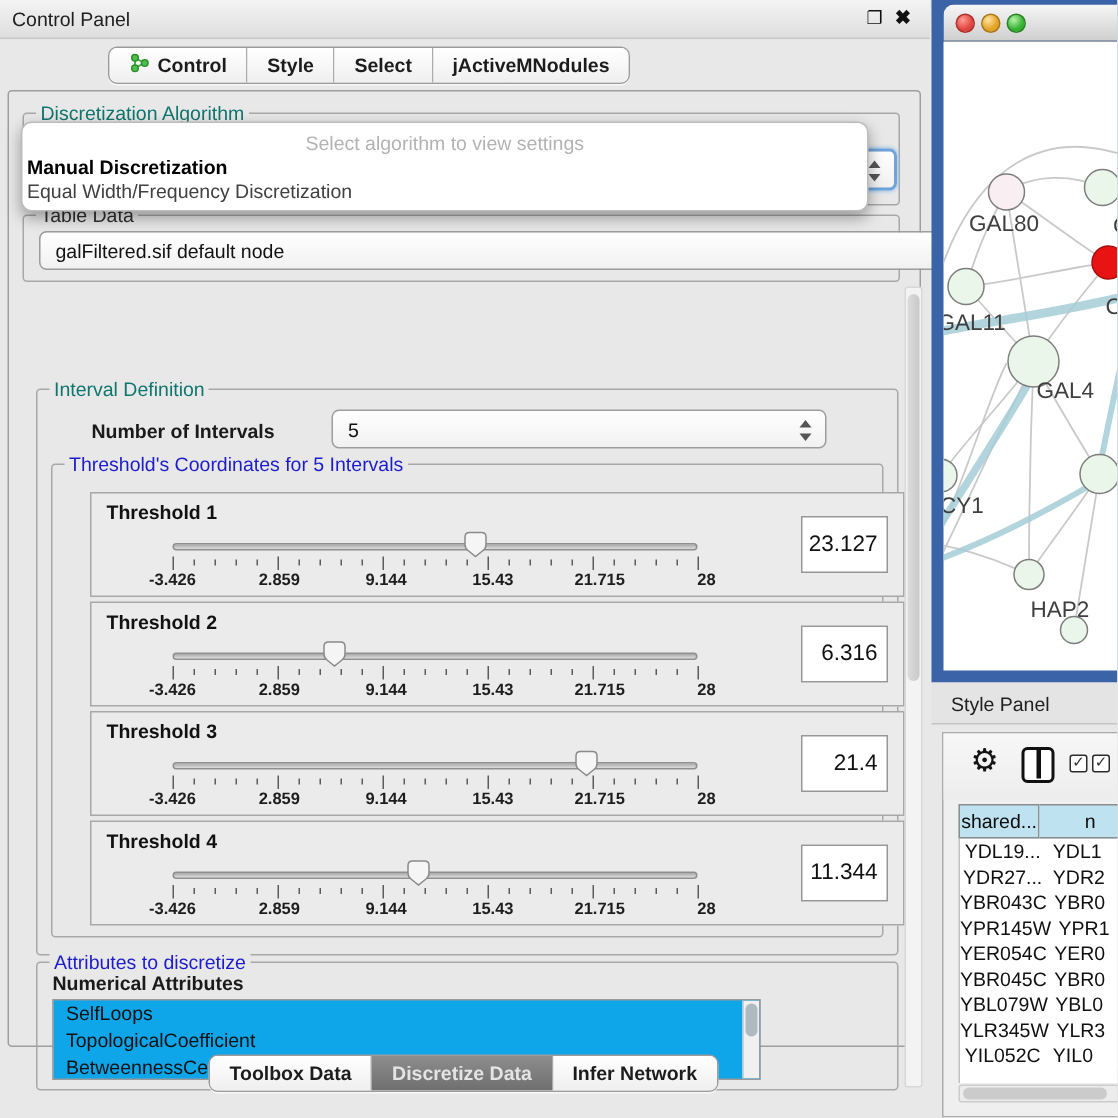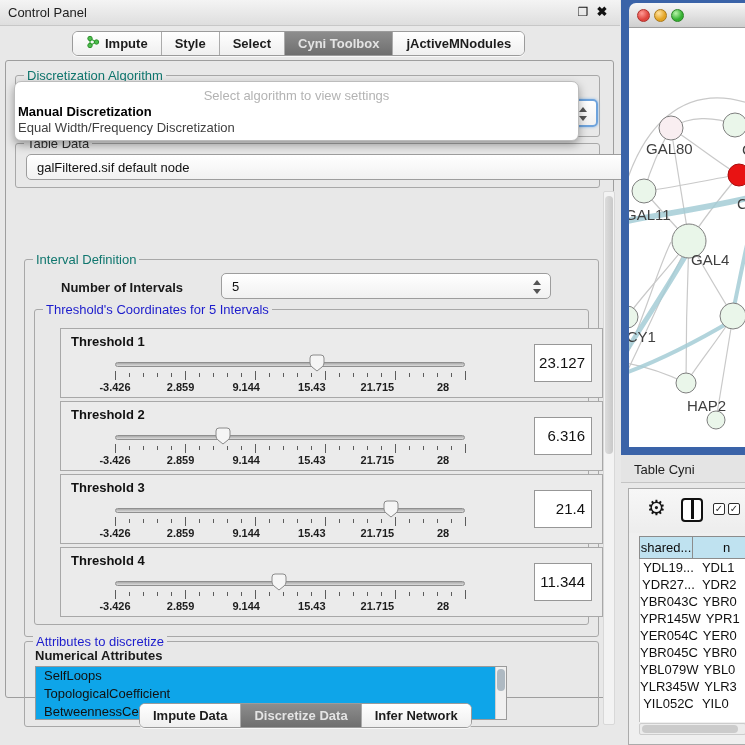--- a/index.html
+++ b/index.html
@@ -67,21 +67,21 @@
 
   .thr-group { left:19px; top:118px; width:555px; height:316px; }
   .th-row { position:absolute; left:25px; width:543px; height:70px; border:1px solid #a8a8a8; background:#ebebeb; }
   .th-label { position:absolute; left:10px; top:5px; font-weight:bold; font-size:13px; color:#111; }
   .th-track { position:absolute; left:54px; top:33px; width:350px; height:5px;
     background:linear-gradient(#a9a9a9,#dcdcdc); border:1px solid #8f8f8f; border-radius:3px; }
   .th-thumb { position:absolute; top:25px; width:16px; height:18px; }
   .th-ticks { position:absolute; left:54px; top:42px; width:350px; height:10px; }
   .tick { position:absolute; top:2px; width:1px; height:4px; background:#5c5c5c; }
   .tick.major { top:0; height:9px; }
-  .th-scale { position:absolute; left:54px; top:52px; width:328px; height:12px; }
+  .th-scale { position:absolute; left:54px; top:52px; width:356px; height:12px; }
   .th-scale span { position:absolute; transform:translateX(-50%); font-size:11px; font-weight:bold; color:#1d1d1d; white-space:nowrap; }
   .th-value { position:absolute; right:10px; top:15px; width:58px; height:38px; background:#fff; border:1px solid #979797;
     font-size:15px; text-align:right; line-height:36px; padding-right:6px; color:#111; }
 
   .attr-group { left:9px; top:450px; width:575px; height:86px; }
   .attr-sub { position:absolute; left:10px; top:6px; font-weight:bold; font-size:13px; }
   .attr-list { position:absolute; left:10px; top:24px; width:472px; height:54px; background:#0ea5e9; border:1px solid #9a9a9a; overflow:hidden; }
   .attr-item { padding:1px 0 1px 8px; font-size:13px; line-height:16px; color:#111; }
   .attr-scroll { position:absolute; right:0; top:0; width:11px; height:100%; background:#f0f0f0; border-left:1px solid #cfcfcf; }
   .attr-scroll .thumb { position:absolute; left:1px; top:2px; width:8px; height:22px; background:#aeb9c2; border-radius:4px; }
@@ -137,30 +137,27 @@
           <span><svg width="14" height="14" viewBox="0 0 14 14">
               <g stroke="#3faf3f" stroke-width="1.3">
                 <line x1="4" y1="3.5" x2="10" y2="7"></line>
                 <line x1="4" y1="10.5" x2="10" y2="7"></line>
                 <line x1="4" y1="3.5" x2="4" y2="10.5"></line>
               </g>
               <circle cx="4" cy="3.5" r="2.2" fill="#4cbf4c" stroke="#2e8f2e"></circle>
               <circle cx="4" cy="10.5" r="2.2" fill="#4cbf4c" stroke="#2e8f2e"></circle>
               <circle cx="10.5" cy="7" r="2.2" fill="#4cbf4c" stroke="#2e8f2e"></circle>
             </svg></span>
-          <span>Impute</span>
+          <span>Control</span>
         </div>
         <div class="seg">
           <span>Style</span>
         </div>
         <div class="seg">
           <span>Select</span>
-        </div>
-        <div class="seg selected">
-          <span>Cyni Toolbox</span>
         </div>
         <div class="seg">
           <span>jActiveMNodules</span>
         </div>
       </div>
 
     <div class="outer">
 
       <div class="group algo-group">
         <span class="legend green">Discretization Algorithm</span>
@@ -391,21 +388,21 @@
         </div>
 
         <div class="vscroll">
             <div class="thumb"></div>
           </div>
       </div>
     </div>
 
     <div class="seg-bar bottombar" id="bottomTabs">
         <div class="seg">
-          <span>Impute Data</span>
+          <span>Toolbox Data</span>
         </div>
         <div class="seg selected">
           <span>Discretize Data</span>
         </div>
         <div class="seg">
           <span>Infer Network</span>
         </div>
       </div>
   </div>
 
@@ -460,21 +457,21 @@
             <text x="116" y="315" font-size="15" fill="#3f3f3f">H</text>
             <circle cx="57" cy="355" r="10" fill="#eaf6ea" stroke="#7e7e7e" stroke-width="1"></circle>
             <text x="58" y="383" font-size="15" fill="#3f3f3f">HAP2</text>
             <circle cx="87" cy="392" r="9" fill="#eaf6ea" stroke="#7e7e7e" stroke-width="1"></circle>
           </g>
       </svg>
     </div>
   </div>
 
   <div class="tp-titlebar">
-    <span class="tp-title">Table Cyni</span>
+    <span class="tp-title">Style Panel</span>
   </div>
 
   <div class="tp-body">
     <div class="tp-toolbar">
       <span class="gear">⚙</span>
       <span class="split-icon"></span>
       <span class="cb cb1">✓</span>
       <span class="cb cb2">✓</span>
     </div>
     <div class="tbl">

